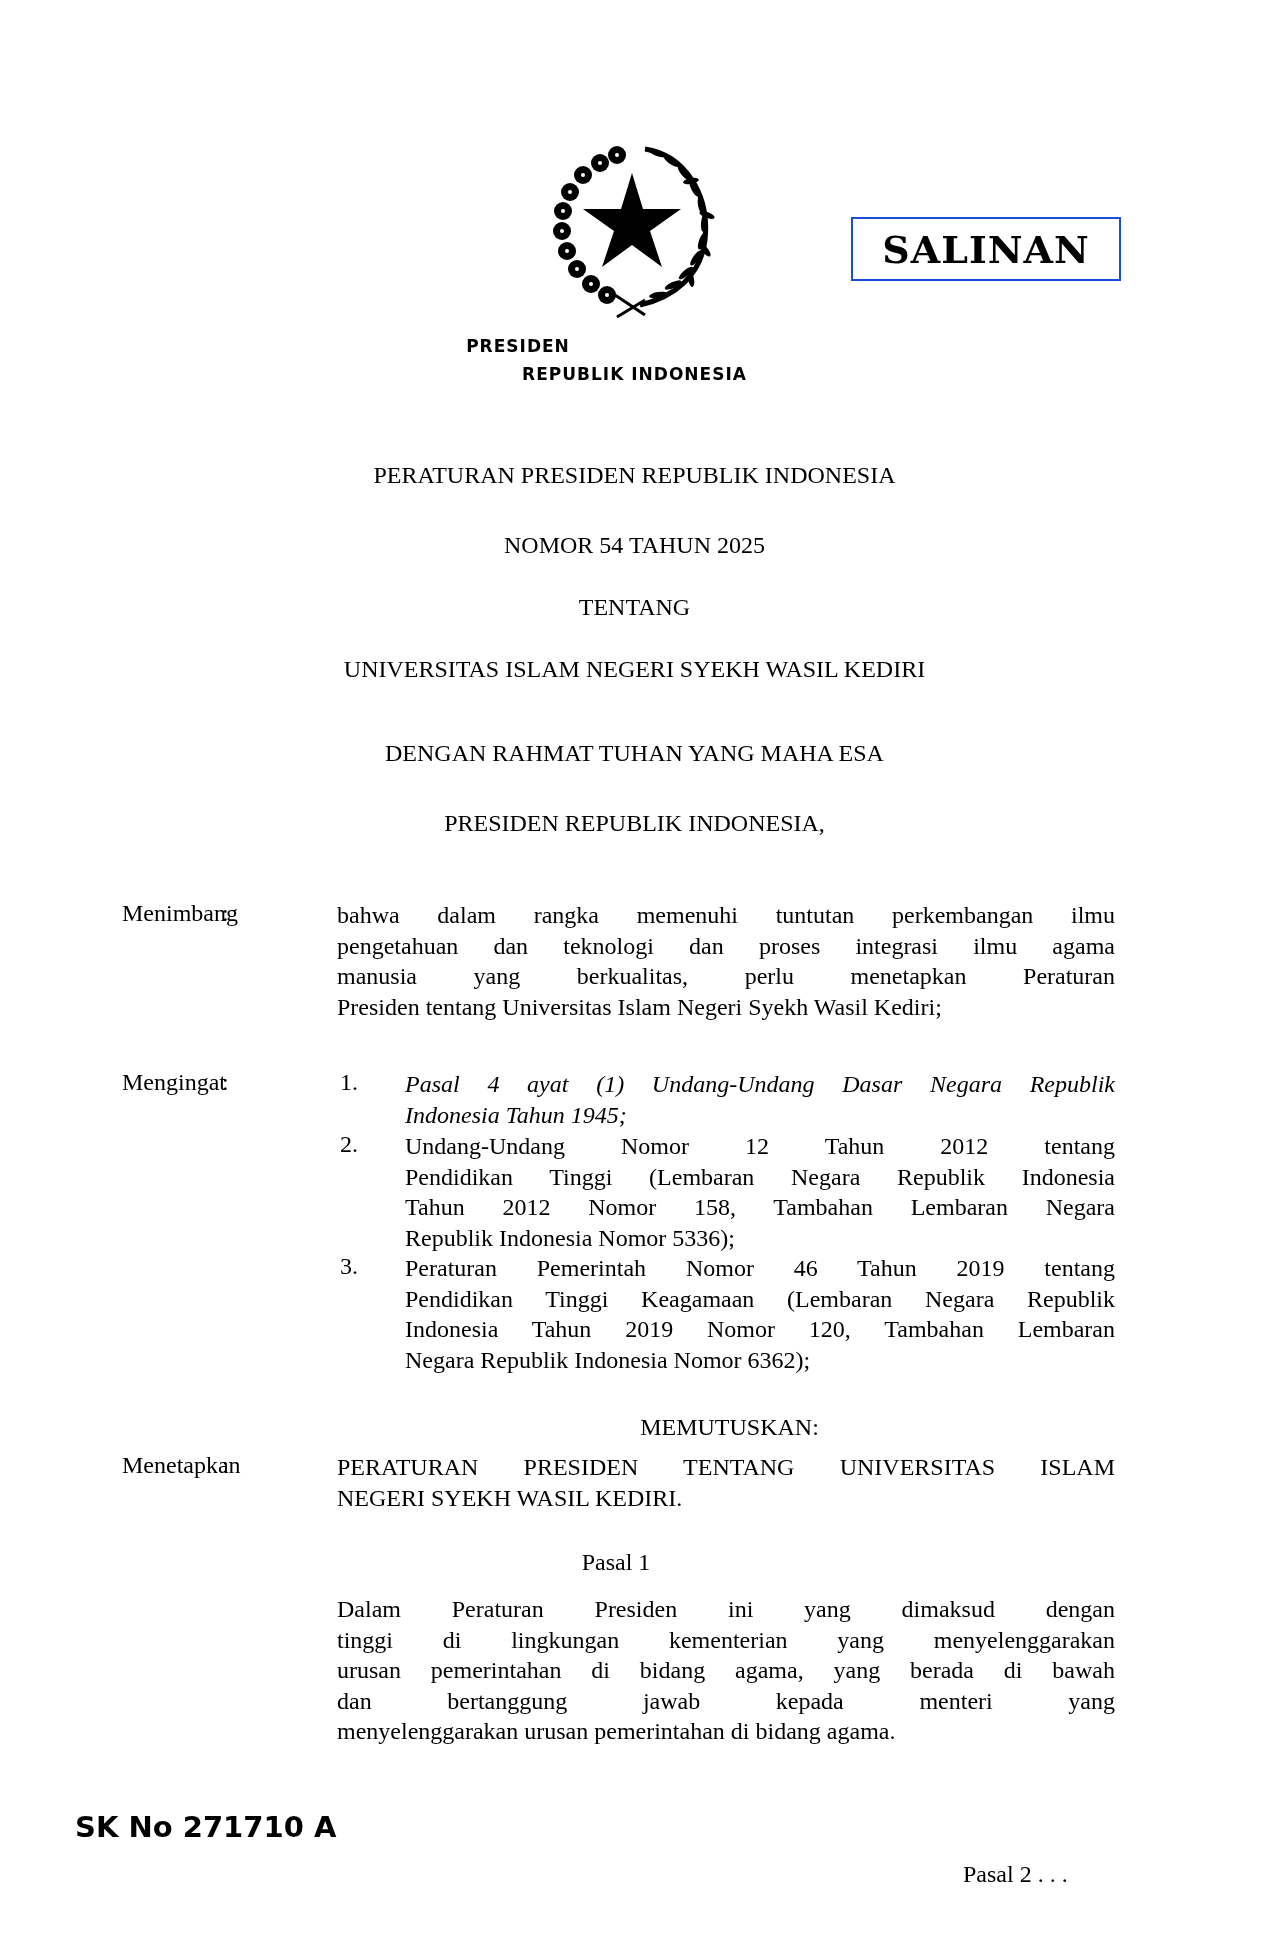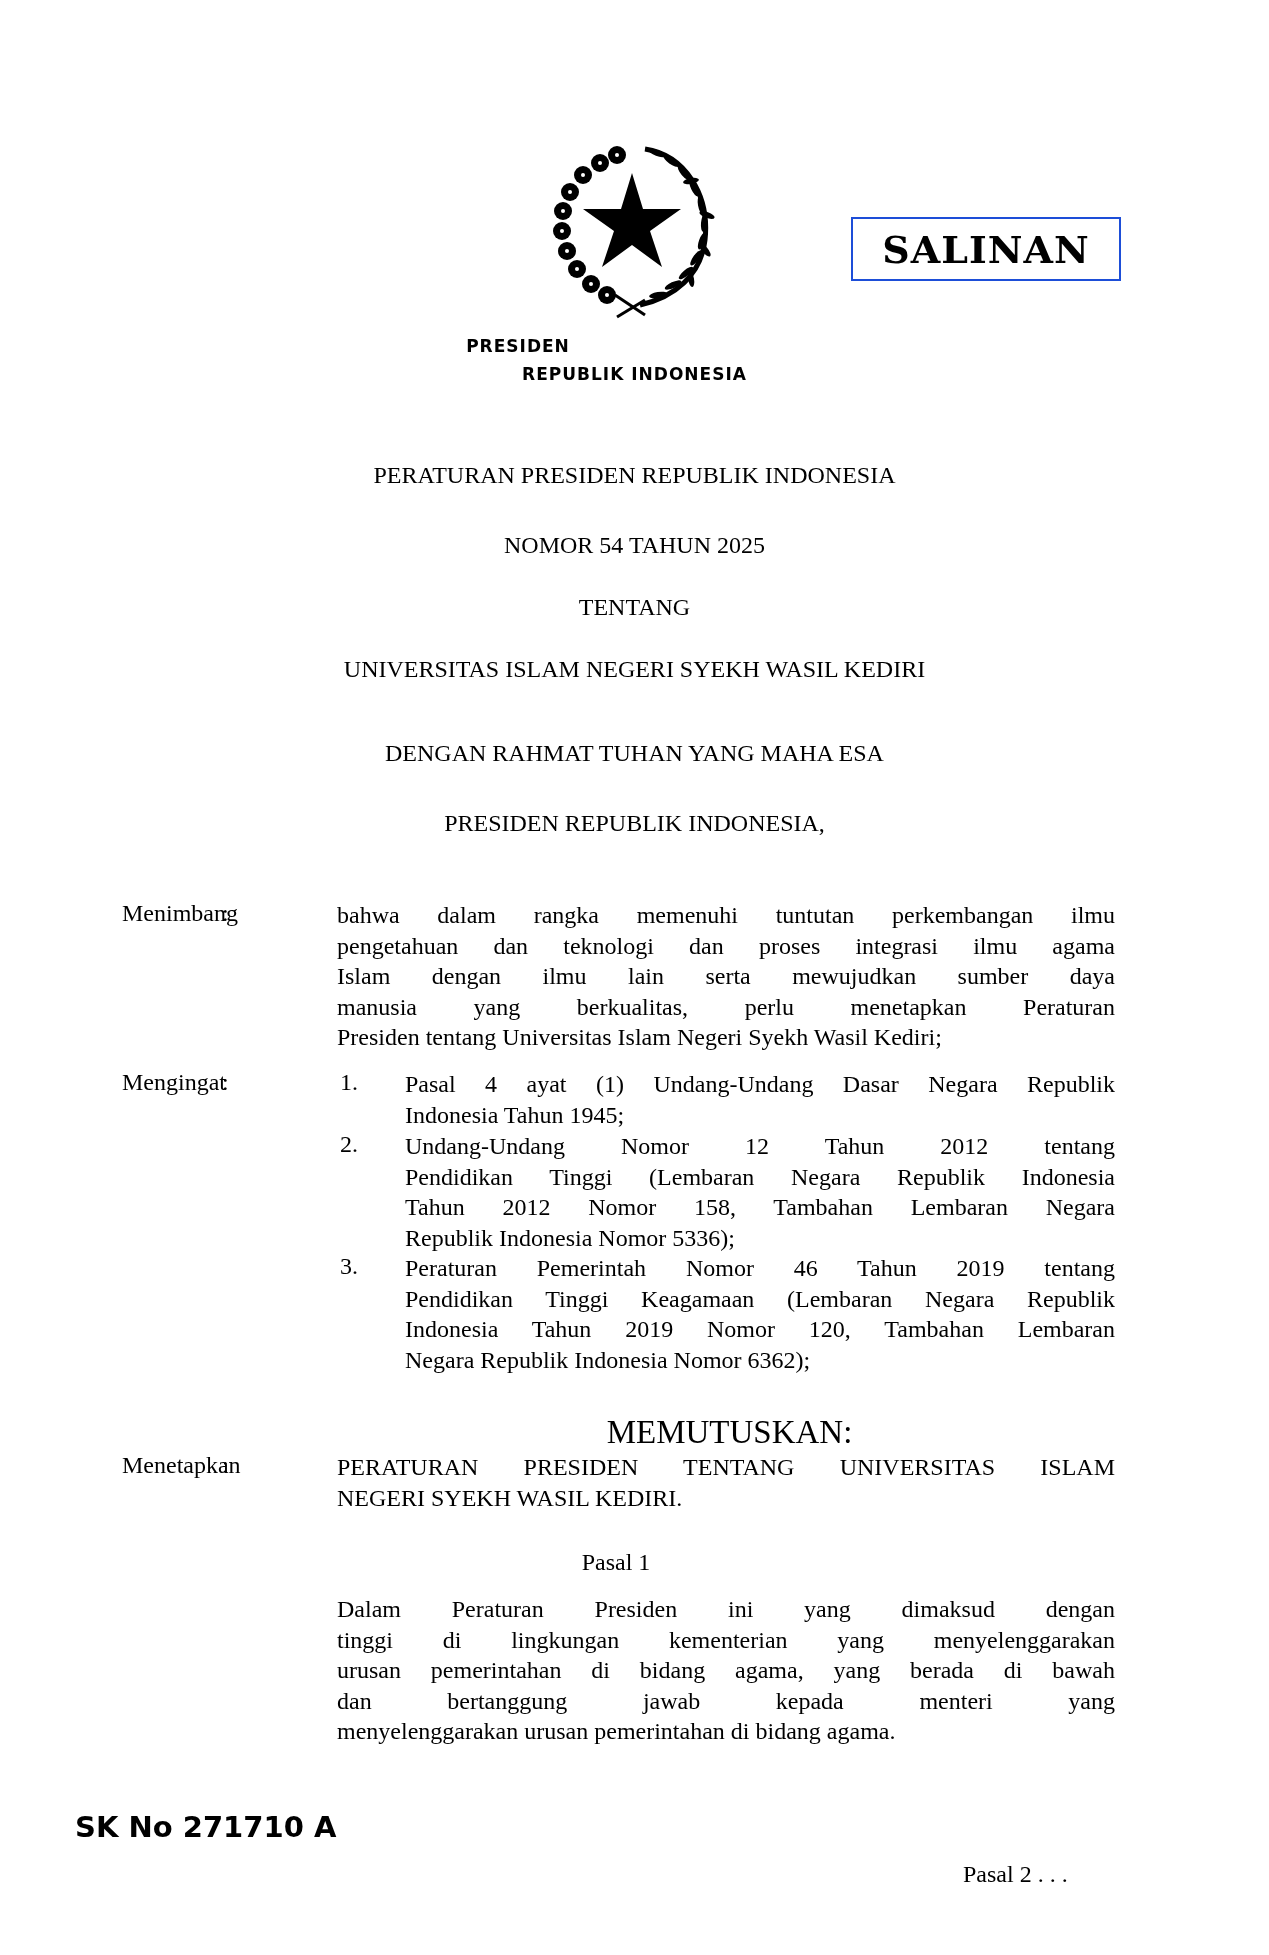--- a/index.html
+++ b/index.html
@@ -15,21 +15,21 @@
     .cl2 { top: 532px; }
     .cl3 { top: 594px; }
     .cl4 { top: 656px; }
     .cl5 { top: 740px; }
     .cl6 { top: 810px; }
     .sect-label { left: 122px; font-size: 24px; }
     .colon { left: 222px; font-size: 24px; }
     .body-block { left: 337px; width: 778px; font-size: 24px; line-height: 30.5px; text-align: justify; text-align-last: left; }
     .list-num { left: 340px; font-size: 24px; }
     .list-body { left: 405px; width: 710px; font-size: 24px; line-height: 30.5px; text-align: justify; }
-    .memutuskan { left: 0; width: 1269px; text-align: center; top: 1414px; font-size: 33px; padding-left: 190px; box-sizing: border-box; }
+    .memutuskan { left: 0; width: 1269px; text-align: center; top: 1414px; font-size: 24px; padding-left: 190px; box-sizing: border-box; }
     .pasal1 { left: 0; width: 1037px; text-align: center; top: 1549px; font-size: 24px; padding-left: 195px; box-sizing: border-box; }
     .pasal-next { left: 963px; top: 1838px; font-size: 24px; margin-top: 23px; }
     .sk { left: 75px; top: 1810px; font-family: "DejaVu Sans", sans-serif; font-weight: bold; font-size: 29px; }
     .justify-line { display: block; text-align: justify; text-align-last: justify; }
     .plain-line { display: block; text-align: left; }
   </style>
 </head>
 <body>
 
 <div class="abs emblem">
@@ -102,30 +102,29 @@
 <div class="abs center-line cl3">TENTANG</div>
 <div class="abs center-line cl4">UNIVERSITAS ISLAM NEGERI SYEKH WASIL KEDIRI</div>
 <div class="abs center-line cl5">DENGAN RAHMAT TUHAN YANG MAHA ESA</div>
 <div class="abs center-line cl6">PRESIDEN REPUBLIK INDONESIA,</div>
 
 <div class="abs sect-label" style="top:900px;">Menimbang</div>
 <div class="abs colon" style="top:900px;">:</div>
 <div class="abs body-block" style="top:900px;">
   <span class="justify-line">bahwa dalam rangka memenuhi tuntutan perkembangan ilmu</span>
   <span class="justify-line">pengetahuan dan teknologi dan proses integrasi ilmu agama</span>
-  <span class="justify-line">Islam dengan ilmu lain serta mewujudkan sumber daya</span>
   <span class="justify-line">manusia yang berkualitas, perlu menetapkan Peraturan</span>
   <span class="plain-line">Presiden tentang Universitas Islam Negeri Syekh Wasil Kediri;</span>
 </div>
 
 <div class="abs sect-label" style="top:1069px;">Mengingat</div>
 <div class="abs colon" style="top:1069px;">:</div>
 
 <div class="abs list-num" style="top:1069px;">1.</div>
-<div class="abs list-body" style="top:1069px;">
+<div class="abs list-body" style="top:1069px;font-style:italic;">
   <span class="justify-line">Pasal 4 ayat (1) Undang-Undang Dasar Negara Republik</span>
   <span class="plain-line">Indonesia Tahun 1945;</span>
 </div>
 
 <div class="abs list-num" style="top:1131px;">2.</div>
 <div class="abs list-body" style="top:1131px;">
   <span class="justify-line">Undang-Undang Nomor 12 Tahun 2012 tentang</span>
   <span class="justify-line">Pendidikan Tinggi (Lembaran Negara Republik Indonesia</span>
   <span class="justify-line">Tahun 2012 Nomor 158, Tambahan Lembaran Negara</span>
   <span class="plain-line">Republik Indonesia Nomor 5336);</span>

